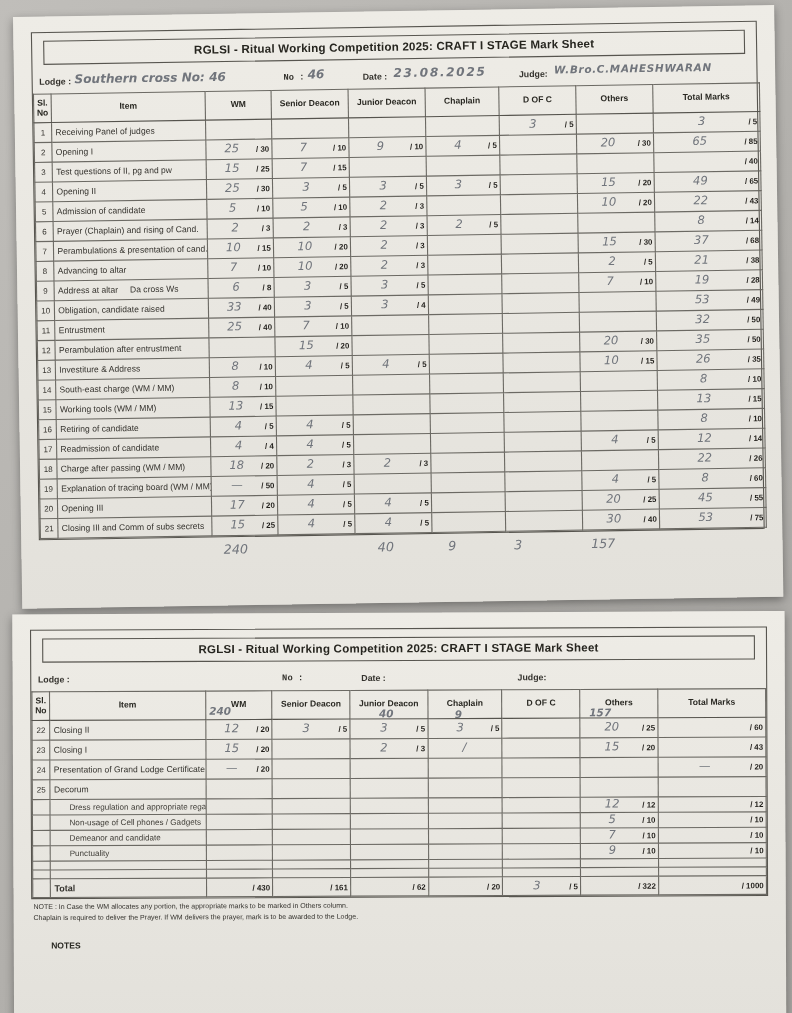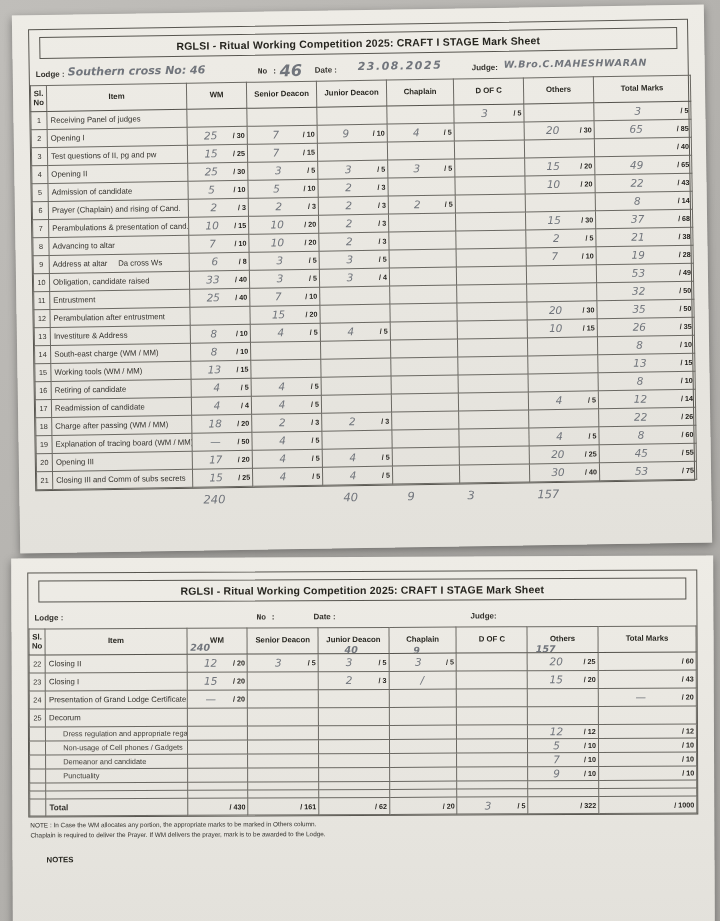--- a/index.html
+++ b/index.html
@@ -14,21 +14,21 @@
     background:linear-gradient(180deg,#eeece6 0%,#e8e6e0 55%,#e3e1db 100%);
     box-shadow:0 3px 9px rgba(0,0,0,.38);}
   .sheet1{left:16px;top:10px;width:692px;height:538px;transform:rotate(-0.9deg);}
   .sheet2{left:12px;top:557px;width:702px;height:372px;transform:rotate(-0.25deg);}
 
   .form-box{border:1.5px solid #57554f;margin:14px 16px 0 16px;}
   .title-box{border:1.2px solid #57554f;margin:7px 10px 6px 10px;text-align:center;
     padding:4px 2px;font-weight:bold;font-size:10.5px;color:#26251f;letter-spacing:.2px;}
   .fields{position:relative;height:20px;font-size:8px;font-weight:bold;color:#35332e;}
   .fields .lbl{position:absolute;top:5px;}
-  .lbl-lodge{left:6px;} .lbl-no{left:228px;font-family:Liberation Mono, monospace;} .lbl-date{left:285px;} .lbl-judge{left:442px;}
+  .lbl-lodge{left:6px;} .lbl-no{left:228px;font-family:Liberation Mono, monospace;} .lbl-date{left:300px;} .lbl-judge{left:442px;}
   .val-lodge{position:absolute;left:38px;top:1px;}
   .val-no{position:absolute;left:250px;top:0px;}
   .val-date{position:absolute;left:328px;top:0px;letter-spacing:1.5px;}
   .val-judge{position:absolute;left:474px;top:1px;font-size:9.5px;letter-spacing:.6px;}
 
   table{width:100%;border-collapse:collapse;table-layout:fixed;}
   th,td{border:1px solid #6b6963;padding:0;overflow:hidden;}
   thead th{font-size:7.8px;color:#2a2923;border-bottom:1.4px solid #55534d;
     height:25px;line-height:1.15;position:relative;font-weight:bold;}
   td{height:17px;}
@@ -67,21 +67,21 @@
 
 <div class="stage">
 
   <div class="sheet sheet1">
     <div class="form-box">
       <div class="title-box">RGLSI - Ritual Working Competition 2025: CRAFT I STAGE Mark Sheet</div>
       <div class="fields">
         <span class="lbl lbl-lodge">Lodge :</span>
         <span class="hw val-lodge" style="font-size:11px">Southern cross No: 46</span>
         <span class="lbl lbl-no">No :</span>
-        <span class="hw val-no" style="font-size:16px">46</span>
+        <span class="hw val-no" style="font-size:11px">46</span>
         <span class="lbl lbl-date">Date :</span>
         <span class="hw val-date" style="font-size:11px">23.08.2025</span>
         <span class="lbl lbl-judge">Judge:</span>
         <span class="hw val-judge">W.Bro.C.MAHESHWARAN</span>
       </div>
       <table>
         <colgroup>
           <col style="width:16px">
             <col style="width:140px">
             <col style="width:60px">

